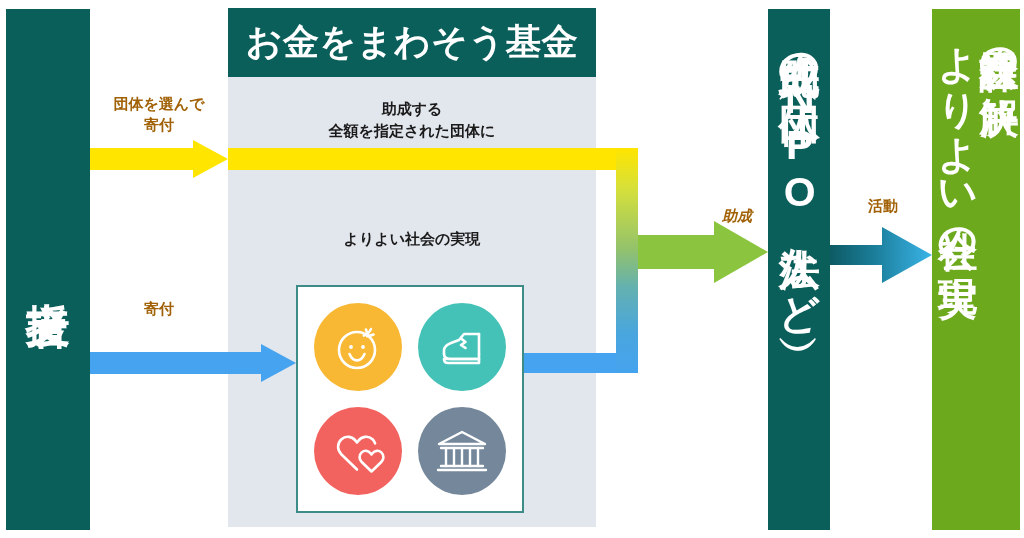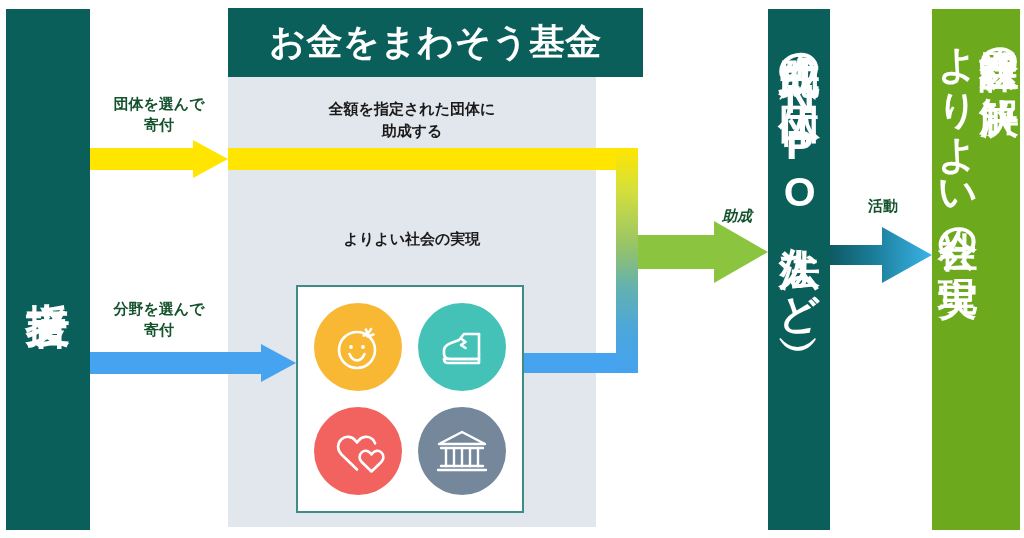--- a/index.html
+++ b/index.html
@@ -72,21 +72,21 @@
   
   #fund-box {
     position: absolute;
     left: 228px; top: 8px;
     width: 368px; height: 519px;
     background: #e2e6ed;
   }
   #fund-header {
     position: absolute;
     left: 228px; top: 8px;
-    width: 415px; height: 69px;
+    width: 368px; height: 69px;
     background: #0b5f5b;
     color: #ffffff;
     display: flex;
     align-items: center;
     justify-content: center;
     font-size: 36px;
     font-weight: 700;
     letter-spacing: 0.01em;
     white-space: nowrap;
   }
@@ -208,21 +208,21 @@
     width: 102px; height: 30px;
   }
   #arrow-activity .grad-wrap {
     position: absolute; inset: 0;
     width: 102px; height: 56px;
     top: -13px;
   }
 
   .edge-label {
     position: absolute;
-    color: #14532d;
+    color: #a16207;
     font-size: 15px;
     font-weight: 700;
     line-height: 1.4;
     text-align: center;
     white-space: nowrap;
   }
   #label-donate-org   { left: 88px;  top: 93px;  width: 142px; }
   #label-donate-field { left: 88px;  top: 298px; width: 142px; }
   #label-grant        { left: 692px; top: 205px; width: 90px; font-style: italic; }
   #label-activity     { left: 848px; top: 195px; width: 70px; }
@@ -234,22 +234,22 @@
 
   <div class="vpanel" id="supporter-panel">
     <div class="vcol">支援者</div>
   </div>
 
   <div id="fund-box"></div>
 
   <div id="fund-header">お金をまわそう基金</div>
 
   <div class="fund-caption" id="fund-caption-1">
+    <div>助成する</div>
     <div>全額を指定された団体に</div>
-    <div>助成する</div>
   </div>
 
   <div class="fund-caption" id="fund-caption-2">
     <div>よりよい社会の実現</div>
   </div>
 
   <div id="icon-box">
 
     <div class="cat-icon" style="background:#f8b834">
       <svg width="60" height="60" viewBox="0 0 60 60" fill="none" stroke="#ffffff" stroke-width="2.6" stroke-linecap="round" stroke-linejoin="round">
@@ -325,21 +325,20 @@
       </svg>
     </div>
   </div>
 
   <div class="edge-label" id="label-donate-org">
     <div>団体を選んで</div>
     <div>寄付</div>
   </div>
 
   <div class="edge-label" id="label-donate-field">
-    <div>分野を選んで</div>
     <div>寄付</div>
   </div>
 
   <div class="edge-label" id="label-grant">助成</div>
   <div class="edge-label" id="label-activity">活動</div>
 
   <div class="vpanel" id="grantee-panel">
     <div class="vcol">助成先の団体（NPO法人など）</div>
   </div>
 

